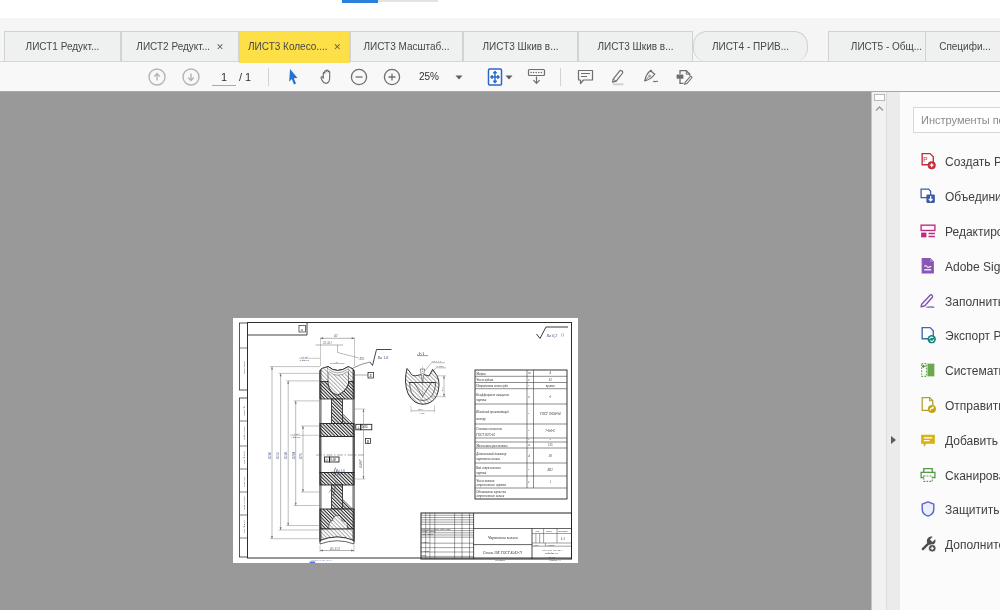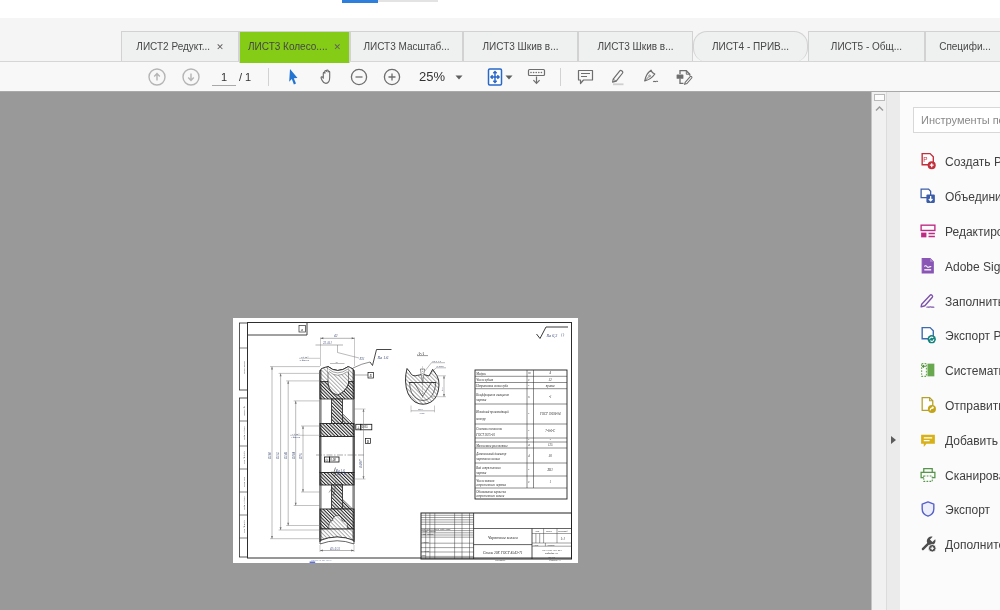--- a/index.html
+++ b/index.html
@@ -5,30 +5,30 @@
 * { margin:0; padding:0; box-sizing:border-box; }
 html,body { width:1000px; height:610px; overflow:hidden; font-family:"Liberation Sans", sans-serif; }
 #root { position:relative; width:1000px; height:610px; background:#ffffff; }
 
 #topstrip { position:absolute; left:0; top:0; width:1000px; height:18px; background:#ffffff; }
 #topstrip .blue { position:absolute; left:342px; top:0; width:36px; height:3px; background:#2e7edb; }
 #topstrip .gray { position:absolute; left:378px; top:0; width:60px; height:2px; background:#e3e3e3; }
 
 #tabbar { position:absolute; left:0; top:18px; width:1000px; height:44px; background:#f5f5f6; }
 .tab { position:absolute; top:13px; height:31px; background:#eff0f0; border:1px solid #d2d2d2; border-bottom:none; font-size:10px; color:#474747; text-align:center; line-height:30px; white-space:nowrap; overflow:hidden; }
-.tab.active { background:#84cc16; height:32px; z-index:3; }
+.tab.active { background:#fde047; height:32px; z-index:3; }
 .tab .x { font-size:9px; color:#606060; margin-left:6px; }
 #tabline { position:absolute; left:0; top:61px; width:1000px; height:1px; background:#d6d6d6; }
 
 #toolbar { position:absolute; left:0; top:62px; width:1000px; height:30px; background:#f8f8f8; border-bottom:1px solid #a9a9a9; z-index:2; }
 .tbi { position:absolute; top:0; }
 .sep { position:absolute; top:6px; width:1px; height:18px; background:#d2d2d2; }
 #pgnum { position:absolute; left:212px; top:6px; width:24px; height:18px; border-bottom:1px solid #a9a9a9; text-align:center; font-size:11px; color:#333; line-height:18px; }
 #pgtot { position:absolute; left:239px; top:6px; font-size:11px; color:#333; line-height:18px; }
-#zoomtxt { position:absolute; left:419px; top:6px; font-size:13px; color:#333; line-height:18px; }
+#zoomtxt { position:absolute; left:419px; top:6px; font-size:10px; color:#333; line-height:18px; }
 
 #canvas { position:absolute; left:0; top:92px; width:871px; height:518px; background:#999999; }
 
 #vscroll { position:absolute; left:871px; top:92px; width:15px; height:518px; background:#f1f1f1; border-left:1px solid #c4c4c4; }
 #vthumb { position:absolute; left:2px; top:2px; width:11px; height:7px; background:#fdfdfd; border:1px solid #b9b9b9; }
 #vchev { position:absolute; left:2px; top:12px; width:11px; height:9px; }
 
 #cstrip { position:absolute; left:886px; top:92px; width:14px; height:518px; background:#ebebeb; border-left:1px solid #dcdcdc; }
 #cstrip .arr { position:absolute; left:4px; top:344px; width:0; height:0; border-left:5px solid #5c5c5c; border-top:4px solid transparent; border-bottom:4px solid transparent; }
 
@@ -40,27 +40,28 @@
 </style>
 </head>
 <body>
 <div id="root">
   <div id="topstrip">
       <div class="blue"></div>
       <div class="gray"></div>
     </div>
 
   <div id="tabbar">
+    <div class="tab" style="left:4px;   width:117px;">ЛИСТ1 Редукт...</div>
     <div class="tab" style="left:121px; width:118px;text-align:center;">ЛИСТ2 Редукт...<span class="x">✕</span></div>
     <div class="tab active" style="left:239px; width:111px;">ЛИСТ3 Колесо....<span class="x">✕</span></div>
     <div class="tab" style="left:350px; width:113px;">ЛИСТ3 Масштаб...</div>
     <div class="tab" style="left:463px; width:115px;">ЛИСТ3 Шкив в...</div>
     <div class="tab" style="left:578px; width:115px;">ЛИСТ3 Шкив в...</div>
     <div class="tab" style="left:693px; width:115px;border-radius:14px;">ЛИСТ4 - ПРИВ...</div>
-    <div class="tab" style="left:808px; width:117px;">ЛИСТ5 - Общ...</div>
+    <div class="tab" style="left:828px; width:117px;">ЛИСТ5 - Общ...</div>
     <div class="tab" style="left:925px; width:80px;">Специфи...</div>
   </div>
   <div id="tabline"></div>
 
   <div id="toolbar">
 
     <svg class="tbi" style="left:147px;" width="20" height="30" viewBox="0 0 20 30">
       <circle cx="10" cy="15" r="8" fill="none" stroke="#b5b5b5" stroke-width="1.4"></circle>
       <path d="M10 18.5 L10 12 M7.2 14.4 L10 11.6 L12.8 14.4" fill="none" stroke="#b5b5b5" stroke-width="1.4"></path>
     </svg>
@@ -490,21 +491,21 @@
           <path d="M4.5 6 L4.5 2.5 L12.5 2.5 L12.5 6" fill="none" stroke="#55954a" stroke-width="1.2"></path>
           <rect x="2" y="6" width="13" height="5" fill="none" stroke="#55954a" stroke-width="1.2"></rect>
           <rect x="4.5" y="9.5" width="8" height="5" fill="#fff" stroke="#55954a" stroke-width="1" stroke-dasharray="1.6 1.2"></rect>
         </svg>
       <span class="lbl">Сканировать и распознать</span>
     </div>
     <div class="pitem" style="top:408px;">
       <svg width="17" height="17" viewBox="0 0 17 17">
           <path d="M8.5 1.8 L14 3.8 L14 8.5 C14 12 11.5 14.3 8.5 15.2 C5.5 14.3 3 12 3 8.5 L3 3.8 Z" fill="#eceefc" stroke="#5560c8" stroke-width="1.3" stroke-linejoin="round"></path>
         </svg>
-      <span class="lbl">Экспорт</span>
+      <span class="lbl">Защитить</span>
     </div>
     <div class="pitem" style="top:443px;">
       <svg width="17" height="17" viewBox="0 0 17 17">
           <path d="M2.8 12.6 L7.8 7.6 C7 5.8 7.4 3.6 9 2.3 C10.1 1.4 11.6 1.2 12.9 1.7 L10.3 4.3 L12.7 6.7 L15.3 4.1 C15.8 5.4 15.6 6.9 14.7 8 C13.4 9.6 11.2 10 9.4 9.2 L4.4 14.2 C4 14.6 3.3 14.6 2.9 14.2 C2.4 13.7 2.4 13.1 2.8 12.6 Z" fill="#4d4d4d"></path>
           <circle cx="12.5" cy="12.5" r="3.6" fill="#4d4d4d" stroke="#fbfbfb" stroke-width="0.8"></circle>
           <path d="M12.5 10.8 L12.5 14.2 M10.8 12.5 L14.2 12.5" stroke="#fff" stroke-width="1.1"></path>
         </svg>
       <span class="lbl">Дополнительные</span>
     </div>
   </div>

